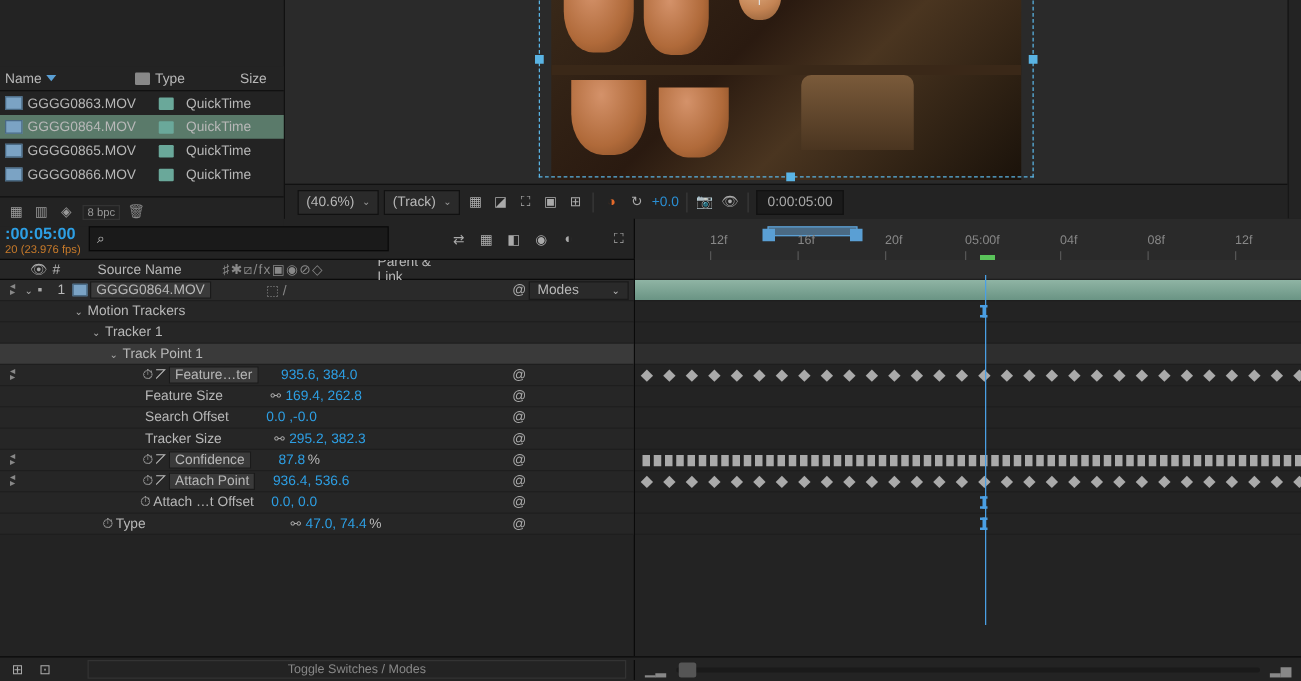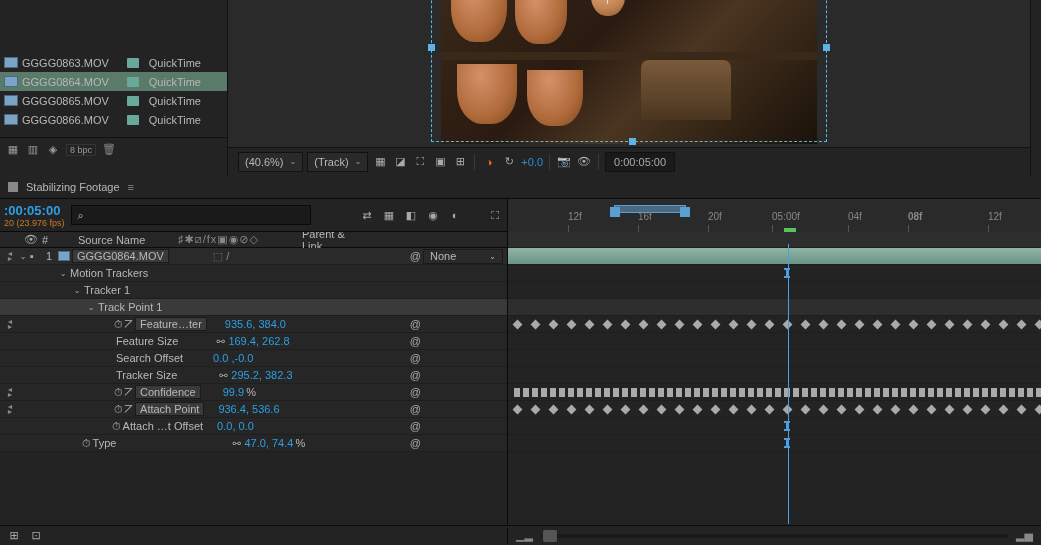--- a/index.html
+++ b/index.html
@@ -105,20 +105,29 @@
   .nav-arrows{width:12px;height:17px;display:flex;flex-direction:column;justify-content:center;align-items:center}
   .nav-arrows span{font-size:7px;line-height:5px;color:#888}
   .link-icon{width:10px;font-size:10px;color:#aaa}
 </style>
 </head>
 <body>
 
 <div class="top-region">
   <div class="project-panel">
     <div class="pp-spacer"></div>
+    <div class="pp-header">
+      <span class="col name">
+          <span>Name</span> 
+          <span class="arrow-down"></span>
+        </span>
+      <span class="label-icon"></span>
+      <span class="col" style="width:64px">Type</span>
+      <span class="col">Size</span>
+    </div>
     <div class="pp-row">
         <span class="movie-icon"></span>
         <span>GGGG0863.MOV</span>
         <span style="width:10px"></span>
         <span class="label-icon" style="background:#6aa89a"></span>
         <span style="margin-left:6px">QuickTime</span>
       </div>
     <div class="pp-row sel">
         <span class="movie-icon"></span>
         <span>GGGG0864.MOV</span>
@@ -191,25 +200,20 @@
       <span class="tb-ico">📷</span>
       <span class="tb-ico">👁</span>
       <span class="tb-sep"></span>
       <div class="timecode">0:00:05:00</div>
     </div>
   </div>
   <div class="right-strip"></div>
 </div>
 
 <div class="timeline-region">
-  <div class="tl-tab">
-    <span class="tab-close"></span>
-    <span>Stabilizing Footage</span>
-    <span class="hambrgr">≡</span>
-  </div>
 
   <div class="tl-header">
     <div class="tl-left">
       <div class="tl-left-top">
         <div>
           <div class="time-display">:00:05:00</div>
           <div class="fps-display">20 (23.976 fps)</div>
         </div>
         <div class="search-box">
             <span>⌕</span>
@@ -232,21 +236,21 @@
             <div class="wa-handle" style="left:-5px"></div>
             <div class="wa-handle" style="right:-5px"></div>
           </div>
         </div>
         <div class="ruler-ticks" id="ruler-ticks">
             <span class="tick" style="left: 60px;">12f</span>
             <span class="tick" style="left: 130px;">16f</span>
             <span class="tick" style="left: 200px;">20f</span>
             <span class="tick" style="left: 264px;">05:00f</span>
             <span class="tick" style="left: 340px;">04f</span>
-            <span class="tick" style="left: 400px; font-weight: bold;">08f</span>
+            <span class="tick" style="left: 410px;">08f</span>
             <span class="tick" style="left: 480px;">12f</span>
           </div>
         <div class="green-marker" style="left:276px"></div>
       </div>
     </div>
   </div>
 
   <div class="tl-body">
     <div class="tl-tree">
       <div class="tree-cols">
@@ -265,21 +269,21 @@
           </span>
         <span class="disclosure">⌄</span>
         <span class="eye">▪</span>
         <span style="width:10px">1</span>
         <span class="movie-icon" style="width:12px;height:10px"></span>
         <span class="layer-chip">GGGG0864.MOV</span>
         <span style="width:40px"></span>
         <span style="color:#888">⬚ /</span>
         <span style="margin-left:auto" class="spiral">@</span>
         <div class="parent-dd">
-            <span>None</span>
+            <span>Modes</span>
             <span class="chev" style="margin-left:auto;font-size:8px">⌄</span>
           </div>
       </div>
 
       <div class="tree-row">
           <span class="sp" style="width:52px"></span>
           <span class="disclosure">⌄</span>
           <span>Motion Trackers</span>
         </div>
       <div class="tree-row">
@@ -336,21 +340,21 @@
       <div class="tree-row">
           <span class="nav-arrows">
             <span>◄</span>
             <span>►</span>
           </span>
           <span class="sp" style="width:94px"></span>
           <span class="stopwatch">⏱</span>
           <span>⦢</span>
           <span class="layer-chip">Confidence</span>
           <span style="width:18px"></span>
-          <span class="val">99.9</span>
+          <span class="val">87.8</span>
           <span> %</span>
           <span style="margin-left:auto" class="spiral">@</span>
           <span style="width:80px"></span>
         </div>
       <div class="tree-row">
           <span class="nav-arrows">
             <span>◄</span>
             <span>►</span>
           </span>
           <span class="sp" style="width:94px"></span>
@@ -541,20 +545,21 @@
           </div>
         </div>
       <div class="playhead" style="left:280px;height:280px"></div>
     </div>
   </div>
 
   <div class="tl-footer">
     <div class="tl-footer-left">
       <span class="tb-ico">⊞</span>
       <span class="tb-ico">⊡</span>
+      <span class="toggle-switches">Toggle Switches / Modes</span>
     </div>
     <div class="tl-footer-right">
       <span class="mountain">▁▂</span>
       <div class="zoom-slider">
           <div class="zoom-thumb" style="left:2px"></div>
         </div>
       <span class="mountain">▂▅</span>
     </div>
   </div>
 </div>

